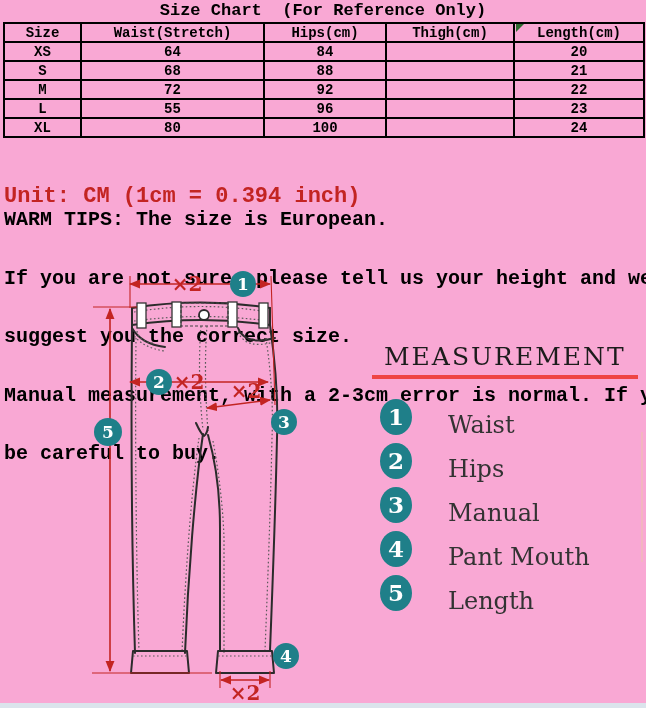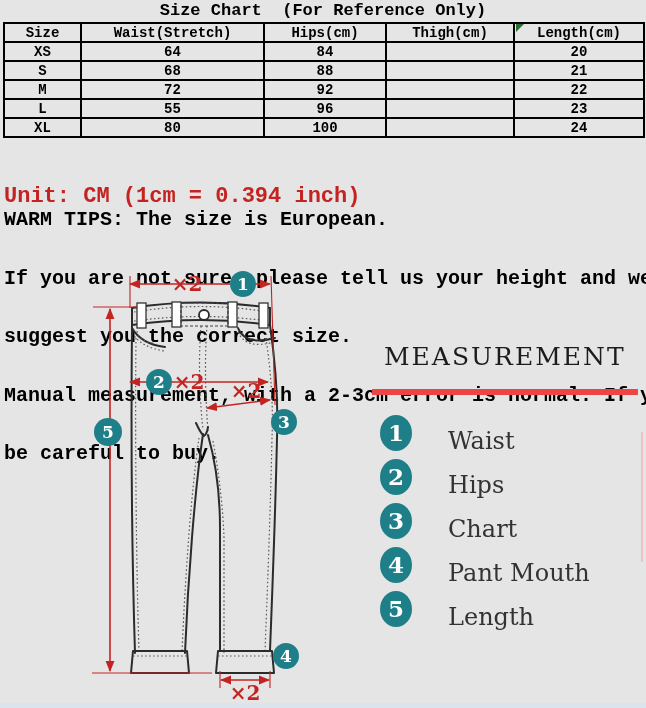--- a/index.html
+++ b/index.html
@@ -1,16 +1,16 @@
 <!DOCTYPE html>
 <html><head>
 <meta charset="utf-8">
 <style>
   html,body { margin:0; padding:0; background:#fff; }
-  .page { position:relative; width:646px; height:708px; background:#e5e5e5; overflow:hidden;
+  .page { position:relative; width:646px; height:708px; background:#f9a8d4; overflow:hidden;
           font-family:"Liberation Mono", monospace; }
 
   
   .chart-title { position:absolute; top:1px; left:0; width:100%; text-align:center;
                  font-weight:bold; font-size:17px; color:#000; white-space:pre; }
   table.size-table { position:absolute; top:22px; left:3px; width:640px;
                      border-collapse:collapse; table-layout:fixed; }
   .size-table th, .size-table td { border:2px solid #000; padding:0; text-align:center;
                      font-weight:bold; font-size:14px; height:17px; line-height:1;
                      font-family:Liberation Mono, monospace; color:#000; }
@@ -33,22 +33,22 @@
   .red-label    { font-family:"DejaVu Serif", serif; font-size:20px; font-weight:bold;
                   fill:#c32422; text-anchor:middle; }
   .callout-dot  { fill:#1f7f89; }
   .callout-num  { font-family:"DejaVu Serif", serif; font-size:17px; font-weight:bold;
                   fill:#fff; text-anchor:middle; }
 
   
   .legend { position:absolute; left:372px; top:342px; width:252px;
             font-family:"DejaVu Serif", serif; }
   .legend-title { display:block; width:max-content; margin:0 auto; font-size:25px;
-                  letter-spacing:2px; color:#1c1c1c; border-bottom:6px solid #ef4444;
-                  padding:0 12px 18px 12px;text-align:right; }
+                  letter-spacing:2px; color:#1c1c1c; border-bottom:4px solid #ef4444;
+                  padding:0 12px 4px 12px;text-align:right; }
   .legend-items { margin-top:20px; }
   .legend-item { display:flex; align-items:center; height:36px; margin-bottom:8px; }
   .legend-num { width:32px; height:36px; border-radius:50%; background:#1f7f89; color:#fff;
                 font-size:23px; font-weight:bold; text-align:center; line-height:36px;
                 margin-left:8px; flex:0 0 32px; }
   .legend-label { margin-left:36px; font-size:24px; color:#333;margin-top:16px; }
 
   
   .bottom-strip { position:absolute; left:0; bottom:0; width:100%; height:5px; background:#dbe4ec; }
   .edge-artifact { position:absolute; left:641px; top:432px; width:2px; height:130px;
@@ -218,21 +218,21 @@
       <div class="legend-item">
         <span class="legend-num">1</span>
         <span class="legend-label">Waist</span>
       </div>
       <div class="legend-item">
         <span class="legend-num">2</span>
         <span class="legend-label">Hips</span>
       </div>
       <div class="legend-item">
         <span class="legend-num">3</span>
-        <span class="legend-label">Chart</span>
+        <span class="legend-label">Manual</span>
       </div>
       <div class="legend-item">
         <span class="legend-num">4</span>
         <span class="legend-label">Pant Mouth</span>
       </div>
       <div class="legend-item">
         <span class="legend-num">5</span>
         <span class="legend-label">Length</span>
       </div>
     </div>

